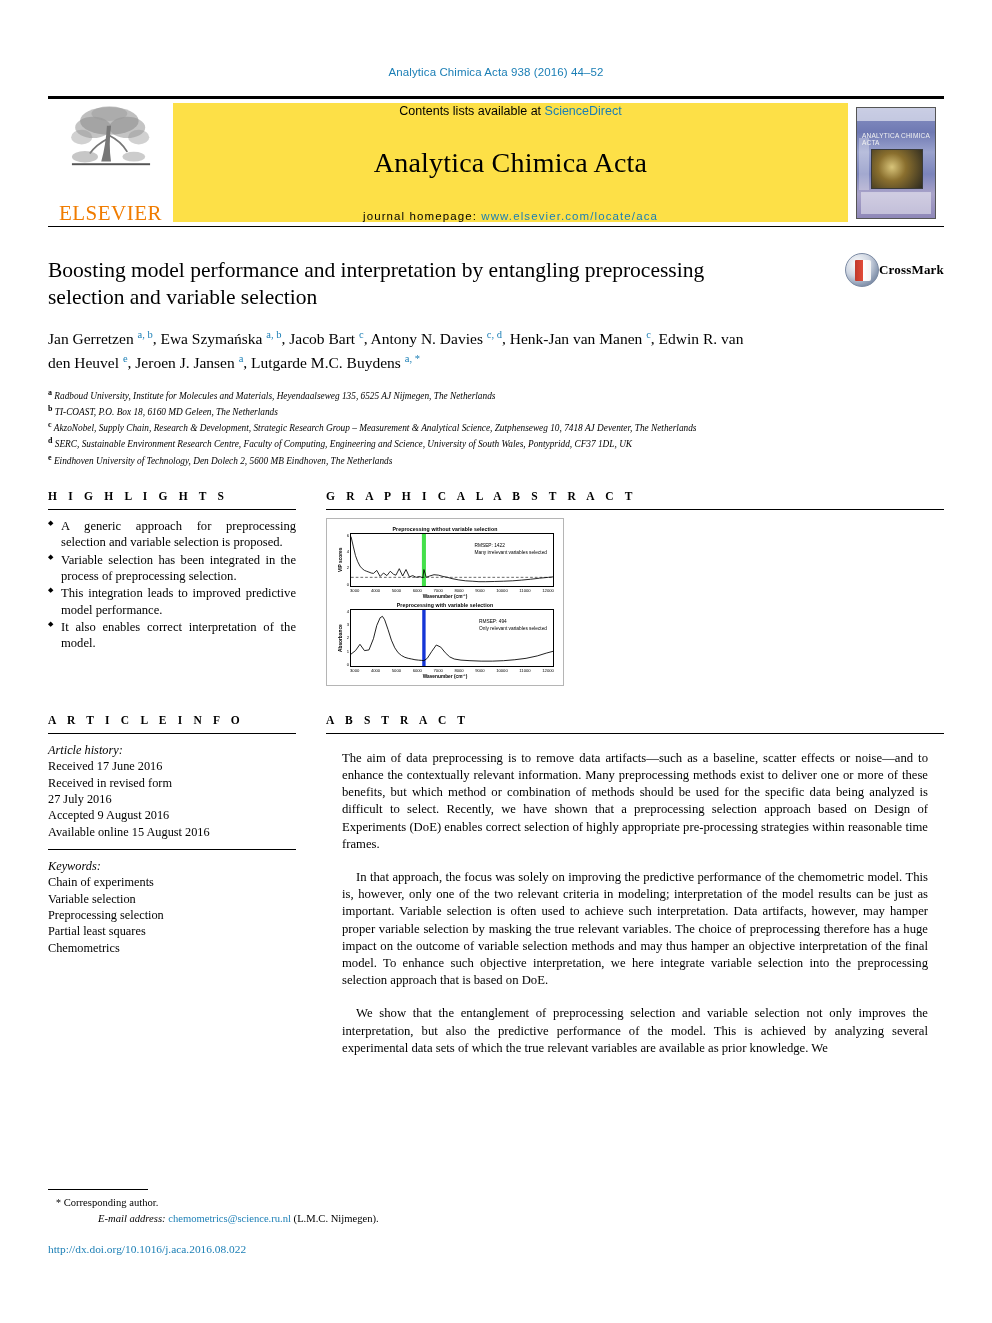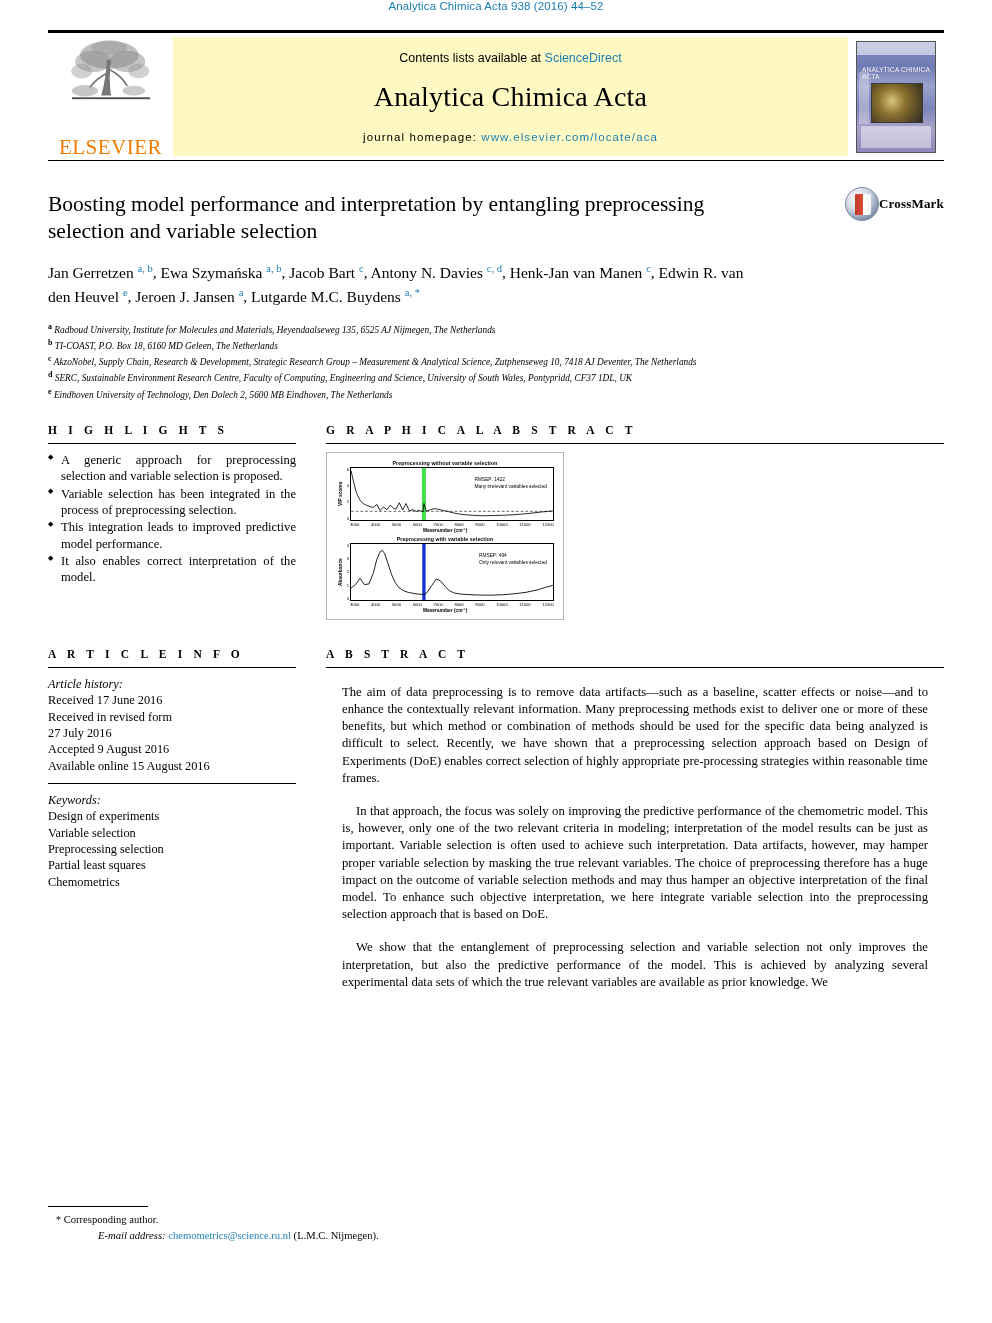--- a/index.html
+++ b/index.html
@@ -13,20 +13,21 @@
     overflow: hidden;
   }
   .page { position: relative; width: 992px; height: 1323px; padding: 0 48px; }
 
   
   .running-head {
     text-align: center;
     color: #1a7eb5;
     font-size: 11.5px;
     font-family: "Liberation Sans", sans-serif;
+    padding-top: 66px;
     letter-spacing: .1px;
   }
 
   
   .masthead {
     margin-top: 18px;
     border-top: 3px solid #000;
     border-bottom: 1px solid #000;
     display: flex;
     align-items: stretch;
@@ -43,24 +44,24 @@
   .elsevier-word {
     color: #f07c00;
     font-family: "Liberation Serif", serif;
     font-size: 21px;
     letter-spacing: .5px;
     line-height: 1;
     margin-top: 1px;
   }
   .mast-center {
     flex: 1 1 auto;
-    background: #fef9c3;
+    background: #fde047;
     display: flex; flex-direction: column;
     align-items: center; justify-content: center;
-    gap: 3px;
+    gap: 16px;
     margin: 4px 0 4px 0;
   }
   .contents-line { font-size: 12.5px; font-family: "Liberation Sans", sans-serif; }
   .sd-link { color: #1a7eb5; }
   .journal-name {
     font-size: 28px;
     font-family: "Liberation Serif", serif;
     margin: 13px 0 15px;
     letter-spacing: .2px;
   }
@@ -234,21 +235,21 @@
     line-height: 1.355;
     text-align: justify;
     hyphens: auto;
   }
   .abstract-body p { margin: 16px; text-indent: 0; }
   .abstract-body p + p { text-indent: 14px; }
 
   
   .footer {
     position: absolute;
-    left: 48px; right: 48px; bottom: 80px;
+    left: 48px; right: 48px; bottom: 68px;
   }
   .foot-rule { width: 100px; border-top: 1px solid #000; margin-bottom: 5px; }
   .foot-note { font-size: 10.6px; line-height: 1.45; padding-left: 8px; }
   .foot-note .star { font-size: 10px; }
   .foot-note .it { font-style: italic; margin-left: 32px; }
   .lnk { color: #1a7eb5; }
   .doi-line { margin-top: 17px; font-size: 11.4px; color: #1a7eb5; }
   .copyright { font-size: 11.3px; margin-top: 1px; line-height: 1.35; }
 </style>
 </head>
@@ -428,21 +429,21 @@
             <div>Received in revised form</div>
             <div>27 July 2016</div>
             <div>Accepted 9 August 2016</div>
             <div>Available online 15 August 2016</div>
           </div>
       </div>
       <div class="rule-thin"></div>
       <div class="info-block">
         <div class="it">Keywords:</div>
         <div id="keyword-items">
-            <div>Design of experiments</div>
+            <div>Chain of experiments</div>
             <div>Variable selection</div>
             <div>Preprocessing selection</div>
             <div>Partial least squares</div>
             <div>Chemometrics</div>
           </div>
       </div>
     </div>
 
     <div class="col-right">
       <div class="sec-head">A B S T R A C T</div>
@@ -458,15 +459,16 @@
   <div class="footer">
     <div class="foot-rule"></div>
     <div class="foot-note">
       <div><span class="star">*</span>&nbsp;<span>Corresponding author.</span></div>
       <div style="padding-left:10px;">
         <span class="it">E-mail address:</span>
         <span class="lnk">chemometrics@science.ru.nl</span>
         <span>(L.M.C. Nijmegen).</span>
       </div>
     </div>
+    <div class="doi-line">http://dx.doi.org/10.1016/j.aca.2016.08.022</div>
   </div>
 
 </div>
 
 </body></html>

